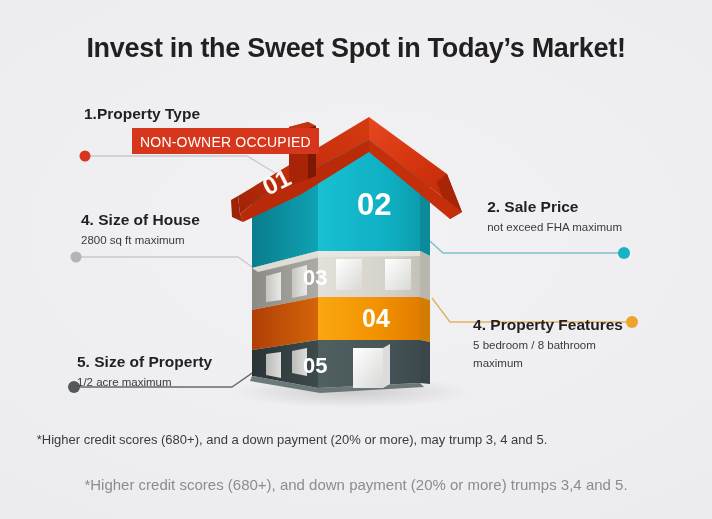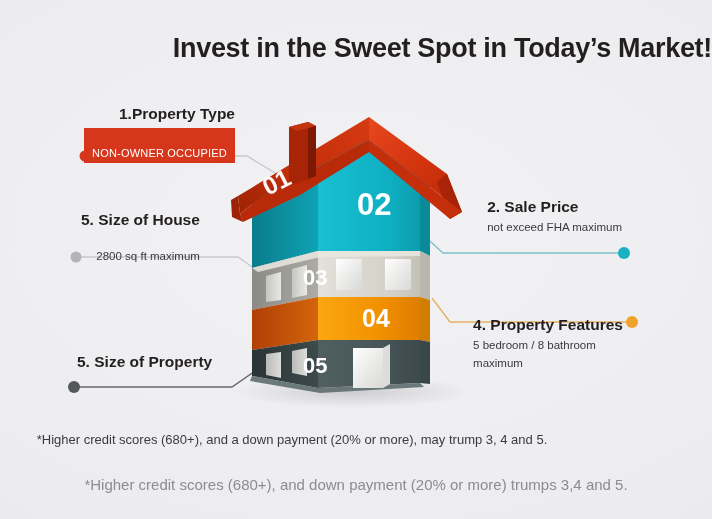--- a/index.html
+++ b/index.html
@@ -20,21 +20,21 @@
     background: radial-gradient(ellipse 120% 100% at 50% 45%, #f2f2f4 0%, #ededef 55%, #e6e6e9 100%);
     overflow: hidden;
   }
 
   
   .title {
     position: absolute;
     top: 33px;
     left: 0;
     width: 712px;
-    text-align: right;
+    text-align: center;
     font-size: 27px;
     font-weight: bold;
     color: #231f20;
     letter-spacing: -0.3px;
     white-space: nowrap;
   }
 
   
   #stage {
     position: absolute;
@@ -50,39 +50,40 @@
     color: #231f20;
     white-space: nowrap;
     line-height: 1.18;
   }
   .callout .c-sub {
     font-size: 11.5px;
     color: #3a3a3c;
     line-height: 1.22;
     white-space: nowrap;
   }
-  .callout.left { text-align: right; }
+  .callout.left { text-align: left; }
   .callout.right { }
 
   .badge {
     display: inline-block;
     background: #d6361c;
     color: #ffffff;
-    font-size: 11px;
+    font-size: 14px;
     letter-spacing: 0.2px;
-    padding: 19px 8px 4px 8px;
-    white-space: nowrap;
+    padding: 6px 8px 4px 8px;
+    white-space: nowrap;
+    margin-left: 48px;
   }
 
   #cal1 { left: 84px; top: 105px; }
   #cal1 .c-sub { margin-top: 3px; }
   #cal1 .badge-wrap { margin-top: 5px; }
 
   #cal3 { left: 81px; top: 211px; }
-  #cal3 .c-sub { margin-top: 20px; }
+  #cal3 .c-sub { margin-top: 4px; }
 
   #cal5 { left: 77px; top: 353px; }
   #cal5 .c-sub { margin-top: 4px; }
 
   #cal2 { right: 90px; top: 198px; }
   #cal2 .c-sub { margin-top: 4px; }
 
   #cal4 { right: 89px; top: 292px; margin-top: 24px; }
   #cal4 .c-sub { margin-top: 4px; }
 
@@ -257,26 +258,27 @@
   </svg>
 
   <div class="callout left" id="cal1">
     <div class="c-title">1.Property Type</div>
     <div class="badge-wrap">
       <span class="badge">NON-OWNER OCCUPIED</span>
     </div>
   </div>
 
   <div class="callout left" id="cal3">
-    <div class="c-title">5. Size of House</div>
+    <div class="c-title">4. Size of House</div>
     <div class="c-sub">2800 sq ft maximum</div>
   </div>
 
   <div class="callout left" id="cal5">
     <div class="c-title">5. Size of Property</div>
+    <div class="c-sub">1/2 acre maximum</div>
   </div>
 
   <div class="callout right" id="cal2">
     <div class="c-title">2. Sale Price</div>
     <div class="c-sub">not exceed FHA maximum</div>
   </div>
 
   <div class="callout right" id="cal4">
     <div class="c-title">4. Property Features</div>
     <div class="c-sub">5 bedroom / 8 bathroom</div>

